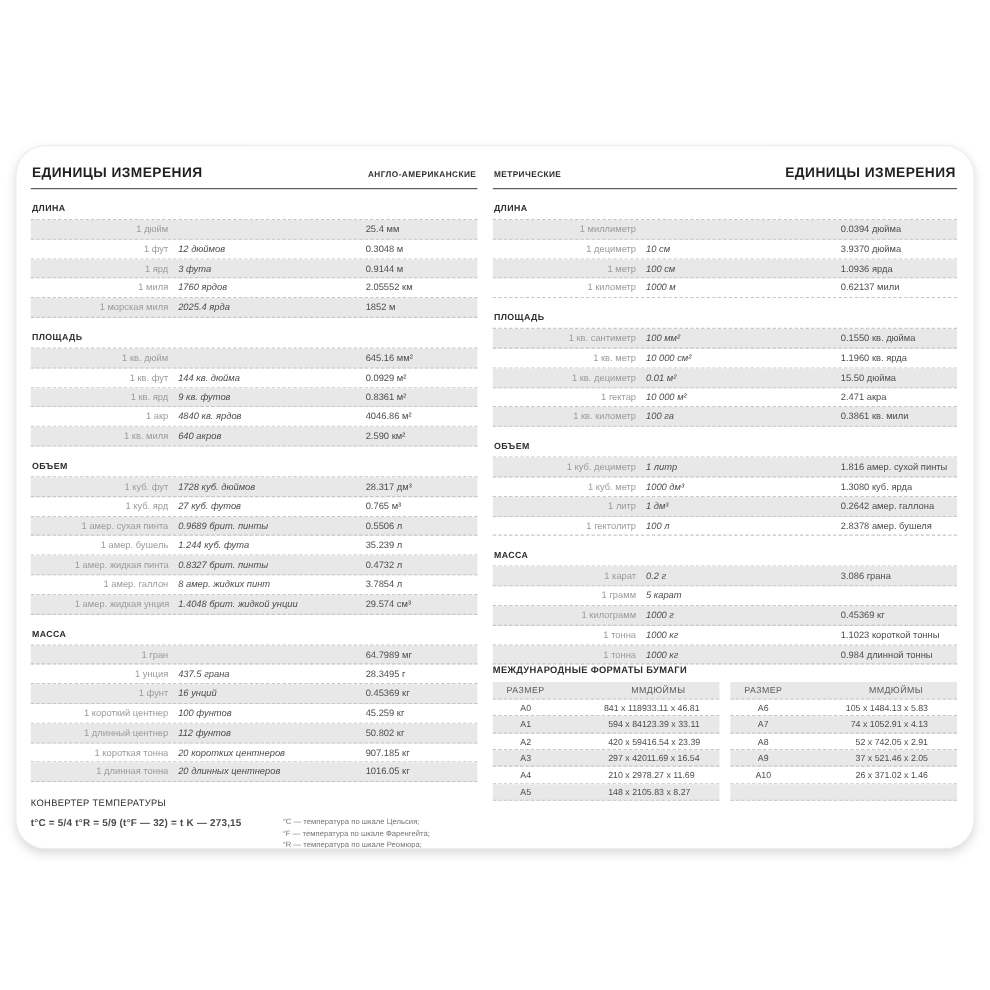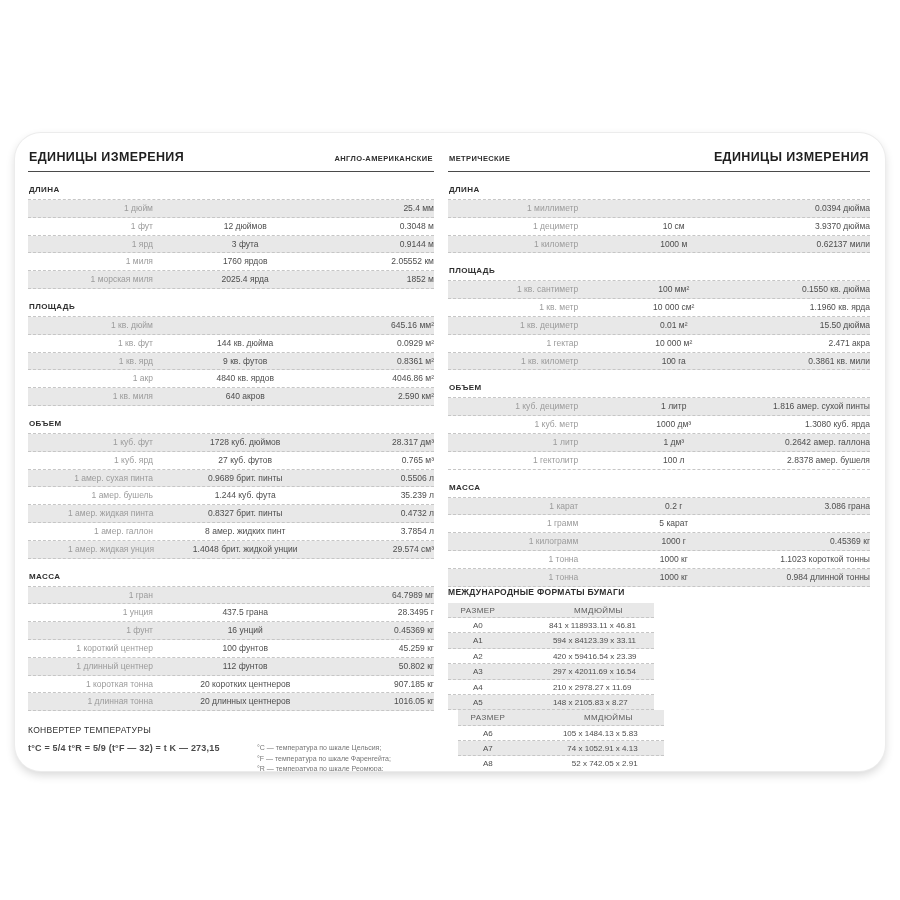--- a/index.html
+++ b/index.html
@@ -30,32 +30,32 @@
     font-size:8px;font-weight:bold;color:#2e2e2e;letter-spacing:0.4px;
     margin:0 0 5px 1px;
   }
   .unit-table{border-top:1px dashed #c6c6c6;}
   .unit-table .row{
     display:flex;height:17.8px;line-height:17.8px;font-size:8.5px;
     border-bottom:1px dashed #c6c6c6;box-sizing:border-box;
   }
   .unit-table .row:nth-child(odd){background:#e8e8e8;}
   .unit-table .c1{width:33%;text-align:right;padding-right:9px;color:#9b9b9b;box-sizing:border-box;white-space:nowrap;padding-left:40px;}
-  .unit-table .c2{width:41%;text-align:center;color:#4d4d4d;white-space:nowrap;}
-  .unit-table .c3{width:26%;text-align:right;padding-left:4px;color:#4d4d4d;box-sizing:border-box;white-space:nowrap;}
+  .unit-table .c2{width:41%;color:#4d4d4d;white-space:nowrap;font-style:italic;}
+  .unit-table .c3{width:26%;text-align:left;padding-left:4px;color:#4d4d4d;box-sizing:border-box;white-space:nowrap;}
 
   .temp-block{margin-top:14px;}
   .temp-title{font-size:8.5px;font-weight:normal;color:#2e2e2e;letter-spacing:0.3px;}
   .temp-body{display:flex;margin-top:8px;}
   .temp-formula{width:229px;font-size:9px;font-weight:bold;color:#4a4a4a;letter-spacing:0.2px;}
   .temp-notes{font-size:7px;color:#757575;line-height:10.5px;}
 
   .paper-block{}
   .paper-title{font-size:8.5px;font-weight:bold;color:#2e2e2e;letter-spacing:0.3px;margin-bottom:6px;}
-  .paper-tables{display:flex;flex-direction:column;}
+  .paper-tables{display:flex;}
   .paper-table{width:206px;}
   .paper-table + .paper-table{margin-left:10px;}
   .prow{
     display:flex;height:15.4px;line-height:15.4px;font-size:8px;
     border-bottom:1px dashed #c6c6c6;color:#4d4d4d;box-sizing:border-box;white-space:nowrap;
   }
   .paper-table .prow:nth-child(odd){background:#e8e8e8;}
   .prow.phead{color:#5a5a5a;letter-spacing:0.4px;}
   .pc1{width:29%;text-align:center;}
   .pc2{width:39%;text-align:right;}
@@ -243,20 +243,25 @@
               <div class="c1">1 миллиметр</div>
               <div class="c2"></div>
               <div class="c3">0.0394 дюйма</div>
             </div>
             <div class="row">
               <div class="c1">1 дециметр</div>
               <div class="c2">10 см</div>
               <div class="c3">3.9370 дюйма</div>
             </div>
             <div class="row">
+              <div class="c1">1 метр</div>
+              <div class="c2">100 см</div>
+              <div class="c3">1.0936 ярда</div>
+            </div>
+            <div class="row">
               <div class="c1">1 километр</div>
               <div class="c2">1000 м</div>
               <div class="c3">0.62137 мили</div>
             </div>
           </div>
       </div>
 
       <div class="section">
         <div class="section-label">ПЛОЩАДЬ</div>
         <div class="unit-table">

